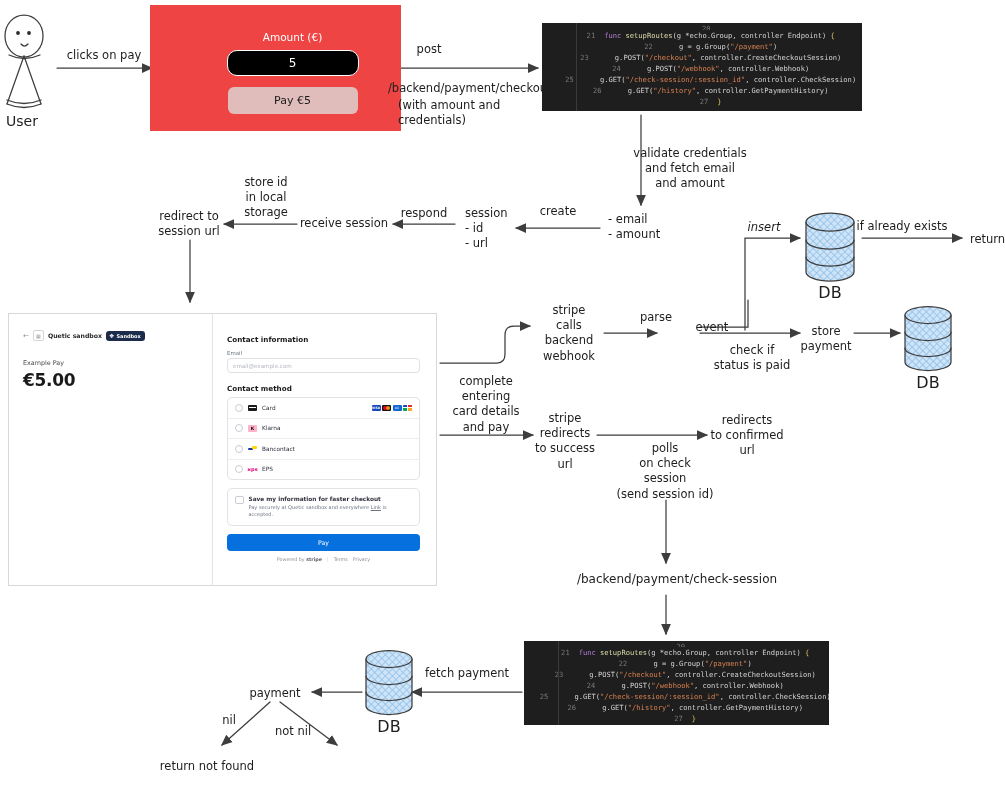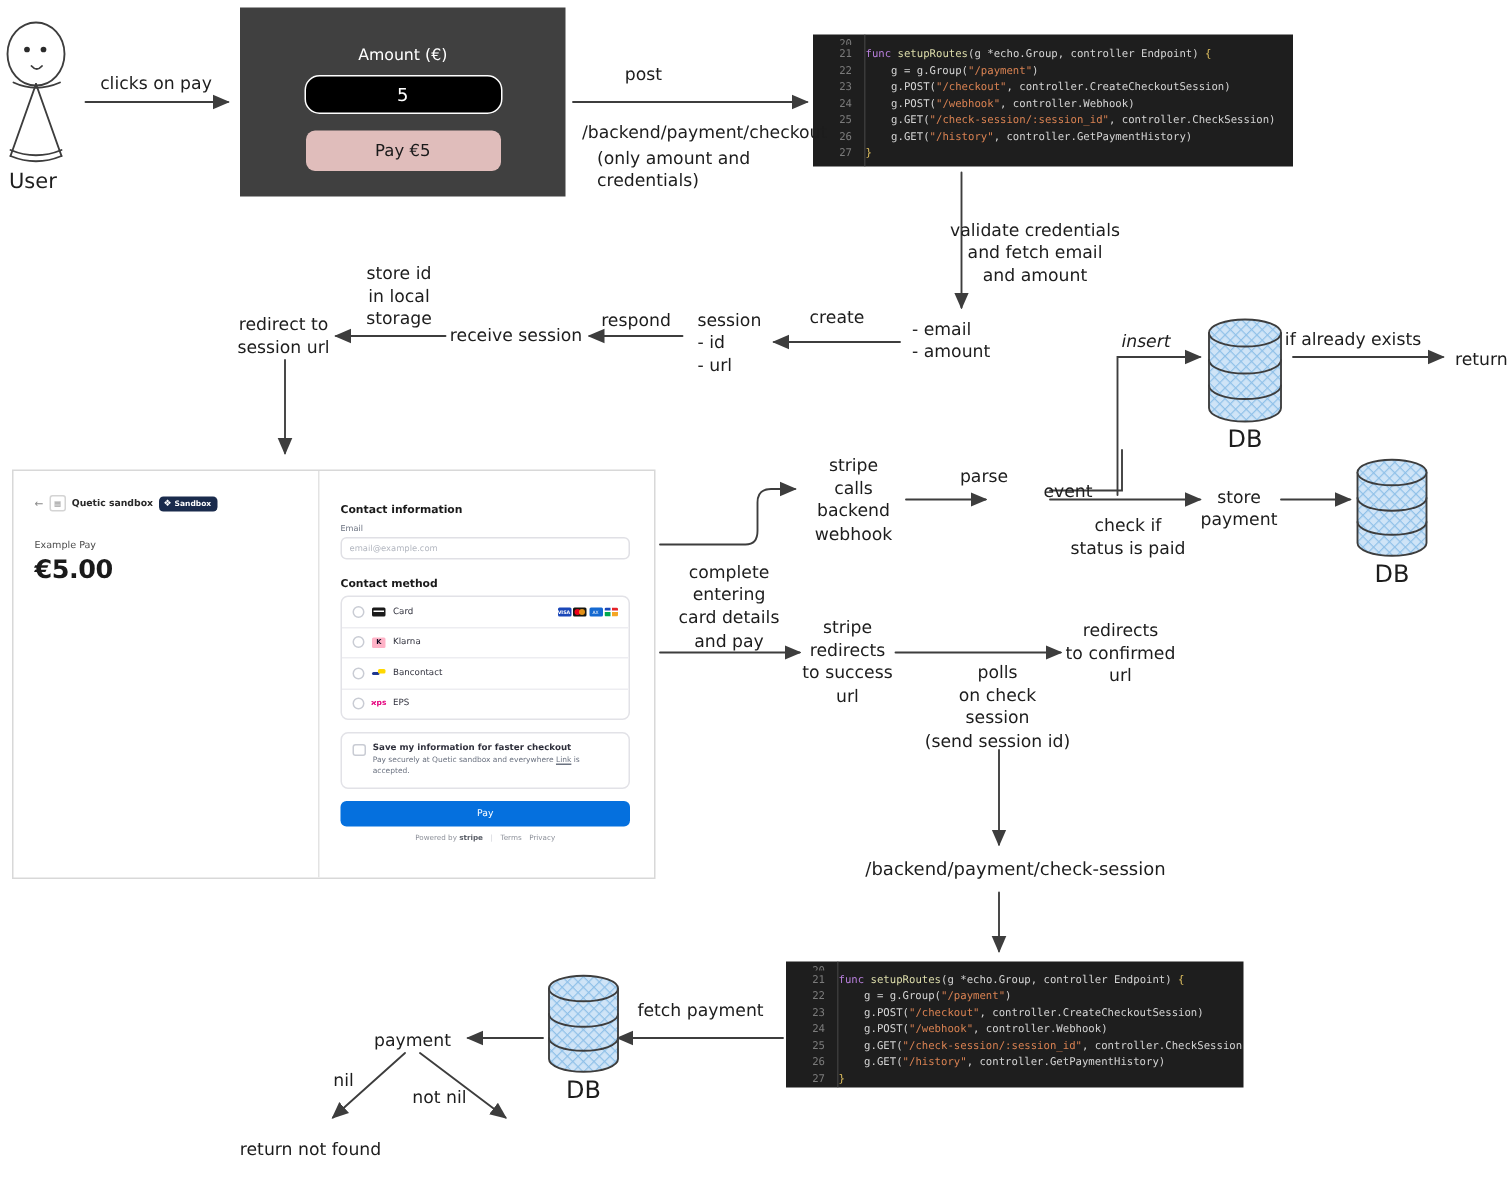--- a/index.html
+++ b/index.html
@@ -8,31 +8,31 @@
   .canvas{position:absolute;inset:0;width:1005px;height:800px;}
   svg.lines{position:absolute;left:0;top:0;width:1005px;height:800px;pointer-events:none;}
 
   .lbl{position:absolute;color:#1d1d1d;font-size:11.5px;line-height:1.32;
        font-family:"DejaVu Sans","Liberation Sans",sans-serif;white-space:pre;}
   .lbl.c{text-align:center;transform:translateX(-50%);}
   .lbl.l{text-align:left;}
   #user-label{position:absolute;left:6px;top:113px;font-size:14px;color:#1d1d1d;}
 
   
-  #amount-app{position:absolute;left:160px;top:5px;width:217px;height:126px;background:#404040;}
+  #amount-app{position:absolute;left:150px;top:5px;width:217px;height:126px;background:#ef4444;padding-left:34px;}
   #amount-app .ttl{color:#fff;font-size:10.5px;text-align:center;margin-top:26px;}
   #amount-field{margin:7px auto 0;width:130px;height:24px;border:1.4px solid #fff;border-radius:10px;
                 color:#fff;font-size:12px;display:flex;align-items:center;justify-content:center;background:#000;}
   #pay-button{margin:11px auto 0;width:130px;height:27px;background:#e0bdbb;border-radius:6px;
               color:#1a1a1a;font-size:11px;display:flex;align-items:center;justify-content:center;}
 
   
   .code{position:absolute;background:#1e1e1e;font-family:"DejaVu Sans Mono","Liberation Mono",monospace;
         font-size:7.1px;line-height:11px;overflow:hidden;}
-  .code .row{display:flex;height:11px;}
+  .code .row{display:flex;height:11px;justify-content:center;}
   .code .ln{width:26px;text-align:right;padding-right:9px;color:#7b7b7b;flex:none;}
   .code .src{white-space:pre;color:#d4d4d4;}
   .kw{color:#b77fdb;} .fn{color:#dcdcaa;} .str{color:#d98252;}
   .bc{color:#e0c060;} .dim{color:#555;}
   .gutterline{position:absolute;left:34px;top:0;bottom:0;width:1px;background:#3a3a3a;}
 
   
   #stripe-mock{position:absolute;left:8px;top:313px;width:427px;height:271px;background:#fff;
                border:1px solid #d8d8d8;display:flex;font-size:6px;color:#30313d;}
   #stripe-left{width:204px;border-right:1px solid #e3e3e3;padding:16px 14px;box-sizing:border-box;}
@@ -333,21 +333,21 @@
         <span class="fsep">|</span>
         <span>Terms</span>
         <span>Privacy</span>
       </div>
     </div>
   </div>
 
   <div class="lbl c" style="left:104px;top:48px;">clicks on pay</div>
   <div class="lbl c" style="left:429px;top:42px;">post</div>
   <div class="lbl l" style="left:388px;top:81px;">/backend/payment/checkout</div>
-  <div class="lbl l" style="left:398px;top:98px;">(only amount and
+  <div class="lbl l" style="left:398px;top:98px;">(with amount and
 credentials)</div>
 
   <div class="lbl c" style="left:690px;top:146px;">validate credentials
 and fetch email
 and amount</div>
   <div class="lbl l" style="left:608px;top:212px;">- email
 - amount</div>
   <div class="lbl c" style="left:558px;top:204px;">create</div>
   <div class="lbl l" style="left:465px;top:206px;">session
 - id

